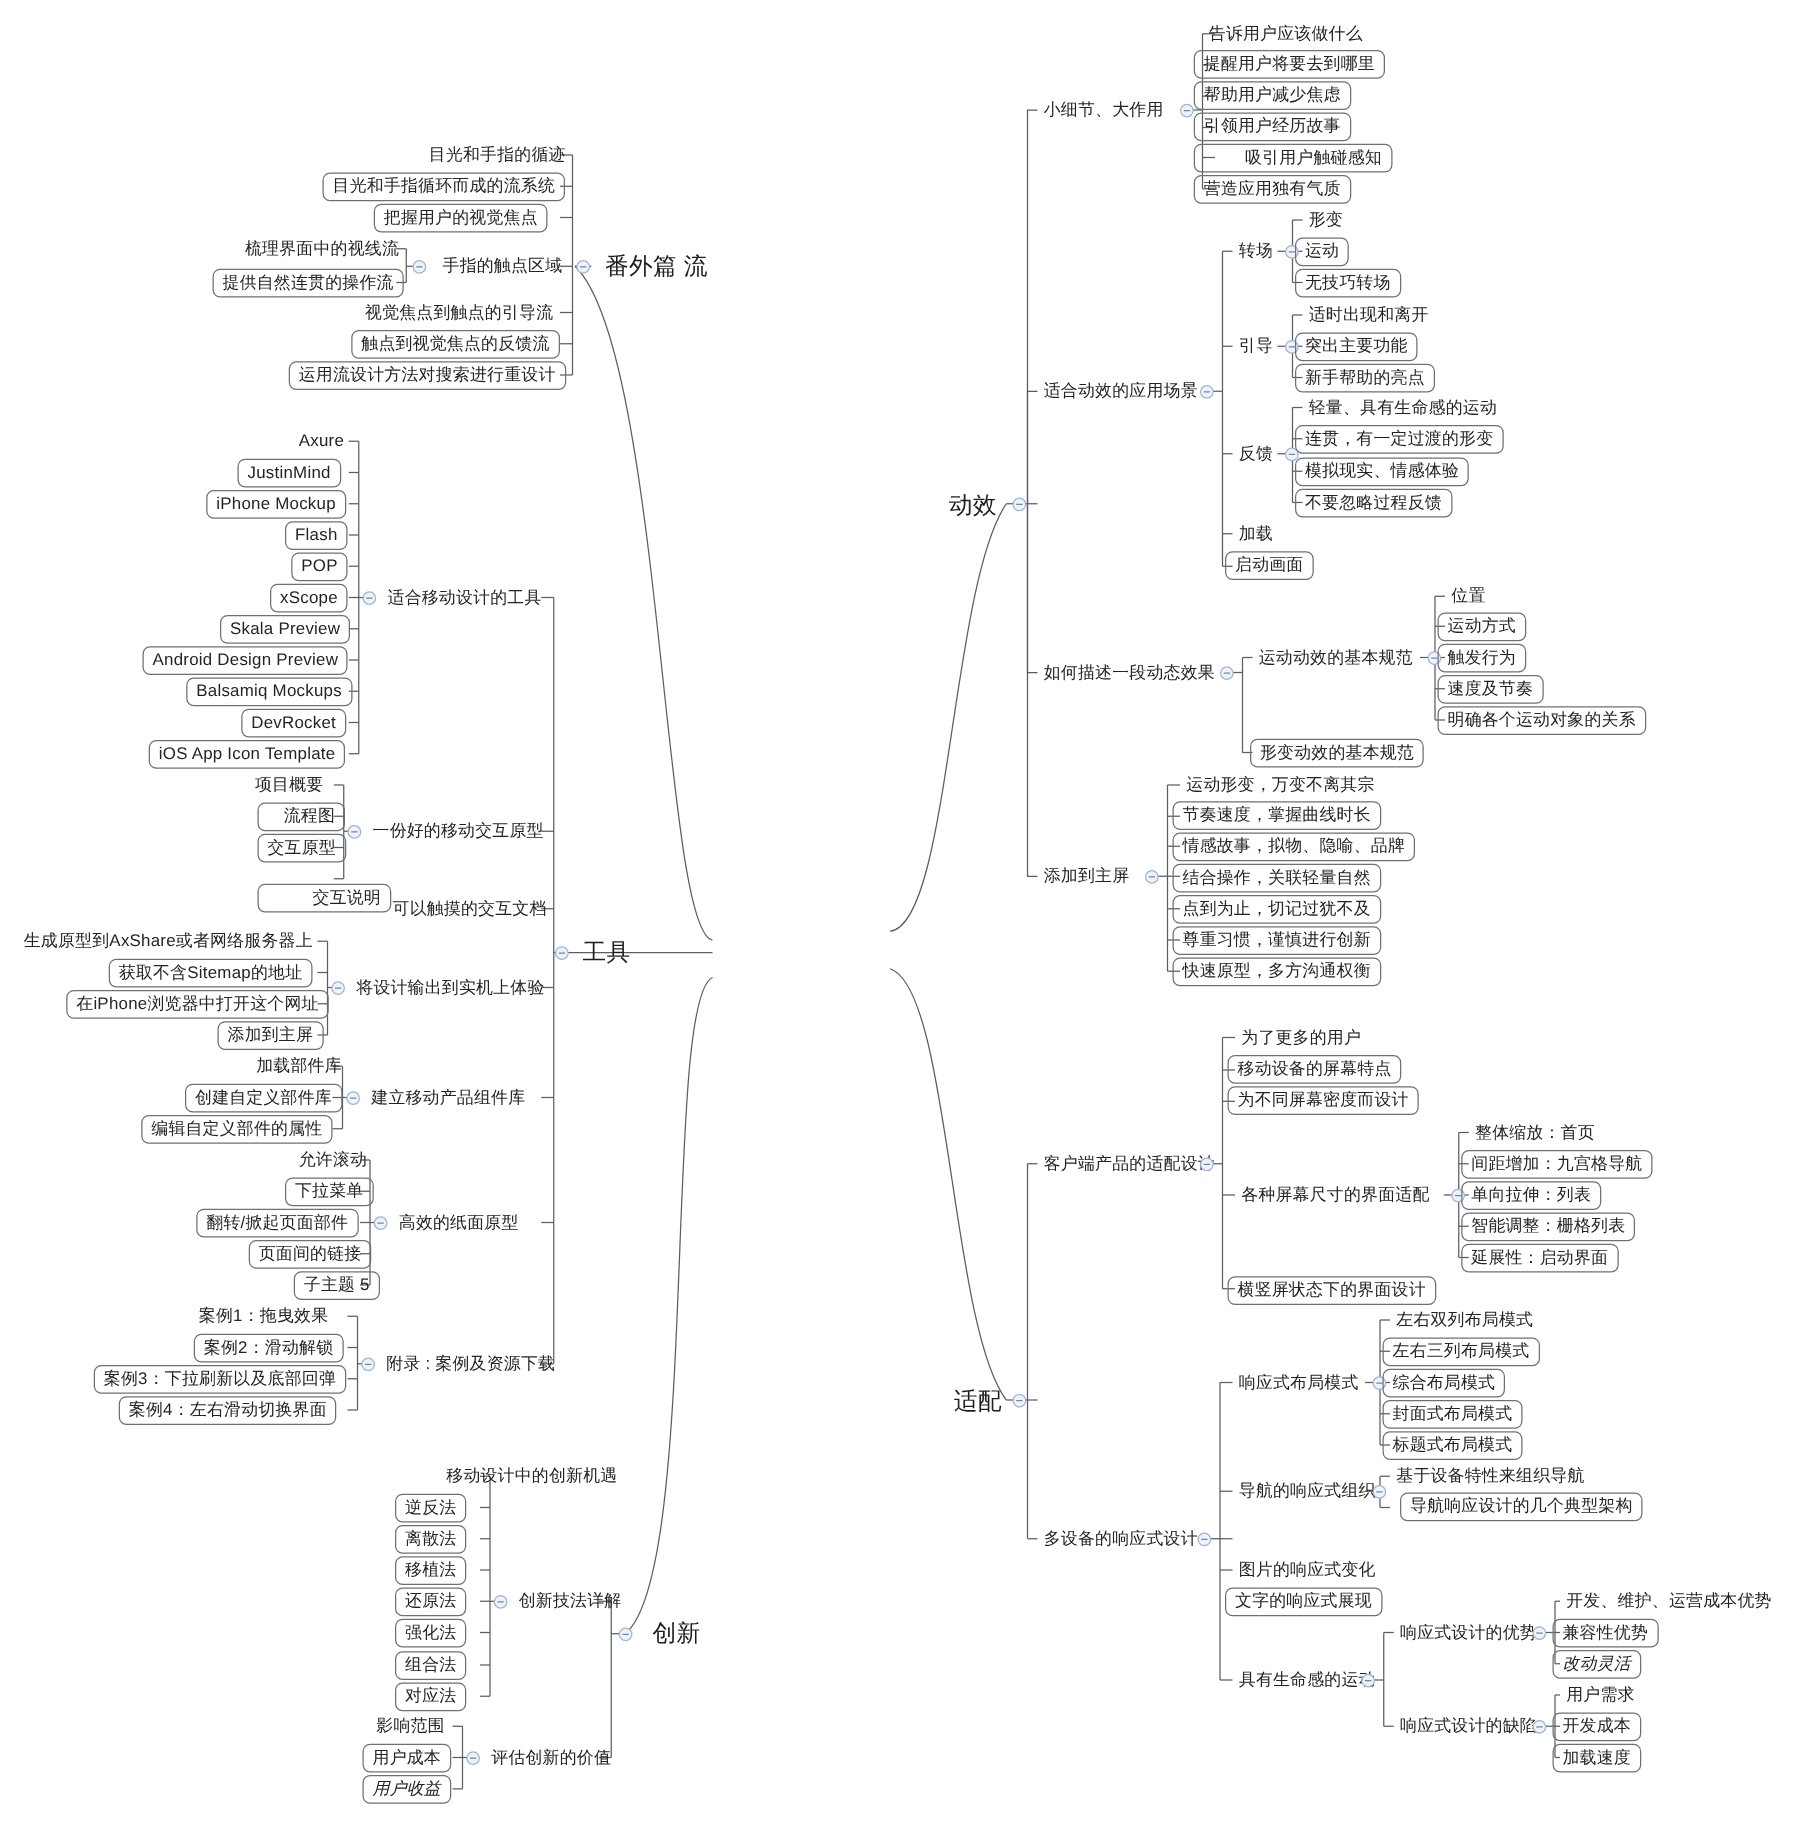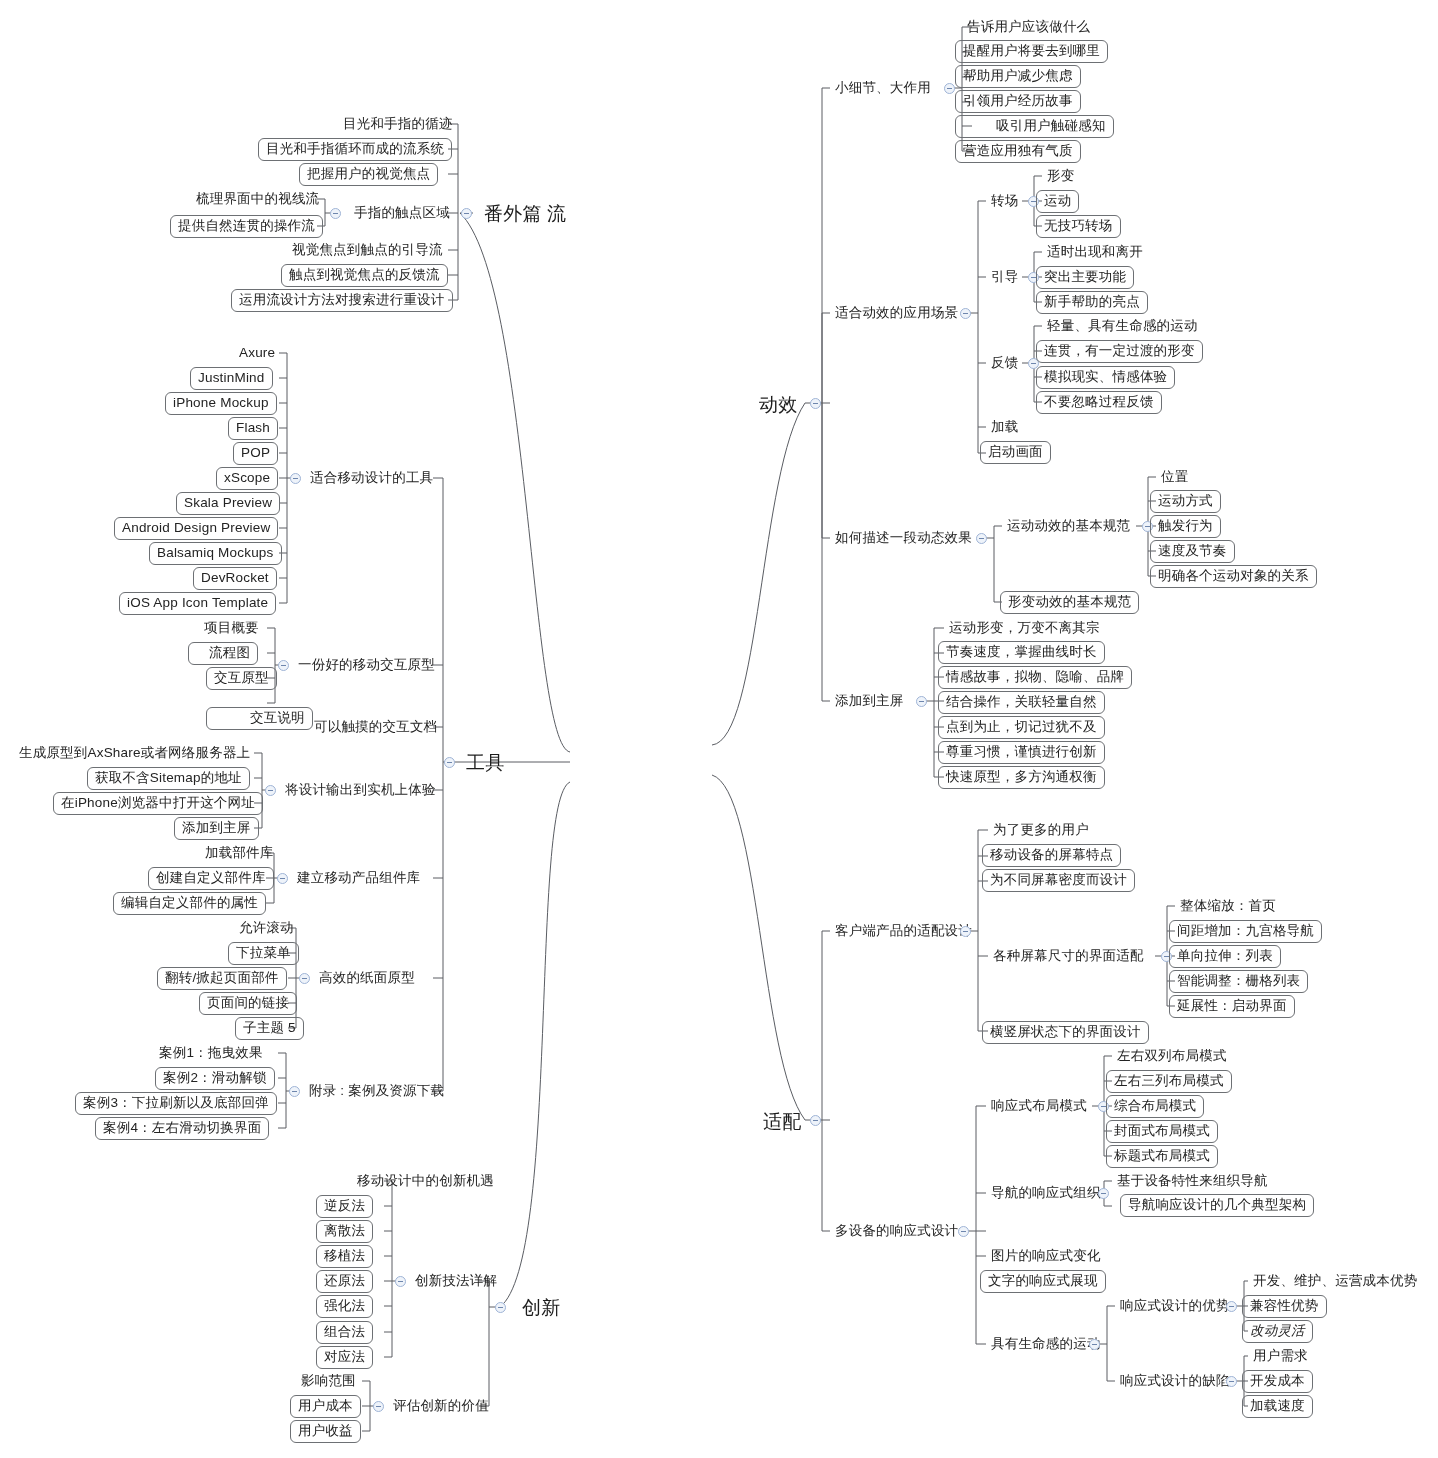--- a/index.html
+++ b/index.html
@@ -473,21 +473,21 @@
   <div class="node boxed" style="left:216px;top:467px;"><span>xScope</span></div>
   <div class="node boxed" style="left:176px;top:492px;"><span>Skala Preview</span></div>
   <div class="node boxed" style="left:114px;top:517px;"><span>Android Design Preview</span></div>
   <div class="node boxed" style="left:149px;top:542px;"><span>Balsamiq Mockups</span></div>
   <div class="node boxed" style="left:193px;top:567px;"><span>DevRocket</span></div>
   <div class="node boxed" style="left:119px;top:592px;"><span>iOS App Icon Template</span></div>
 
   <div class="node plain" style="left:291px;top:655px;"><span>一份好的移动交互原型</span></div>
   <div class="knob" style="left:278px;top:660px;"></div>
   <div class="node plain" style="left:197px;top:618px;"><span>项目概要</span></div>
-  <div class="node boxed" style="left:188px;top:642px;padding-left:20px;"><span>流程图</span></div>
+  <div class="node boxed" style="left:206px;top:642px;padding-left:20px;"><span>流程图</span></div>
   <div class="node boxed" style="left:206px;top:667px;"><span>交互原型</span></div>
   <div class="node boxed" style="left:206px;top:707px;padding-left:43px;"><span>交互说明</span></div>
 
   <div class="node plain" style="left:307px;top:717px;"><span>可以触摸的交互文档</span></div>
 
   <div class="node plain" style="left:278px;top:780px;"><span>将设计输出到实机上体验</span></div>
   <div class="knob" style="left:265px;top:785px;"></div>
   <div class="node plain" style="left:12px;top:743px;"><span>生成原型到AxShare或者网络服务器上</span></div>
   <div class="node boxed" style="left:87px;top:767px;"><span>获取不含Sitemap的地址</span></div>
   <div class="node boxed" style="left:53px;top:792px;"><span>在iPhone浏览器中打开这个网址</span></div>
@@ -527,15 +527,15 @@
   <div class="node boxed" style="left:316px;top:1245px;"><span>移植法</span></div>
   <div class="node boxed" style="left:316px;top:1270px;"><span>还原法</span></div>
   <div class="node boxed" style="left:316px;top:1295px;"><span>强化法</span></div>
   <div class="node boxed" style="left:316px;top:1321px;"><span>组合法</span></div>
   <div class="node boxed" style="left:316px;top:1346px;"><span>对应法</span></div>
 
   <div class="node plain" style="left:386px;top:1396px;"><span>评估创新的价值</span></div>
   <div class="knob" style="left:373px;top:1401px;"></div>
   <div class="node plain" style="left:294px;top:1371px;"><span>影响范围</span></div>
   <div class="node boxed" style="left:290px;top:1395px;"><span>用户成本</span></div>
-  <div class="node boxed" style="left:290px;top:1420px;"><span>用户收益</span></div>
+  <div class="node boxed" style="left:290px;top:1420px;font-style:italic;"><span>用户收益</span></div>
 
 </div>
 
 </body></html>

